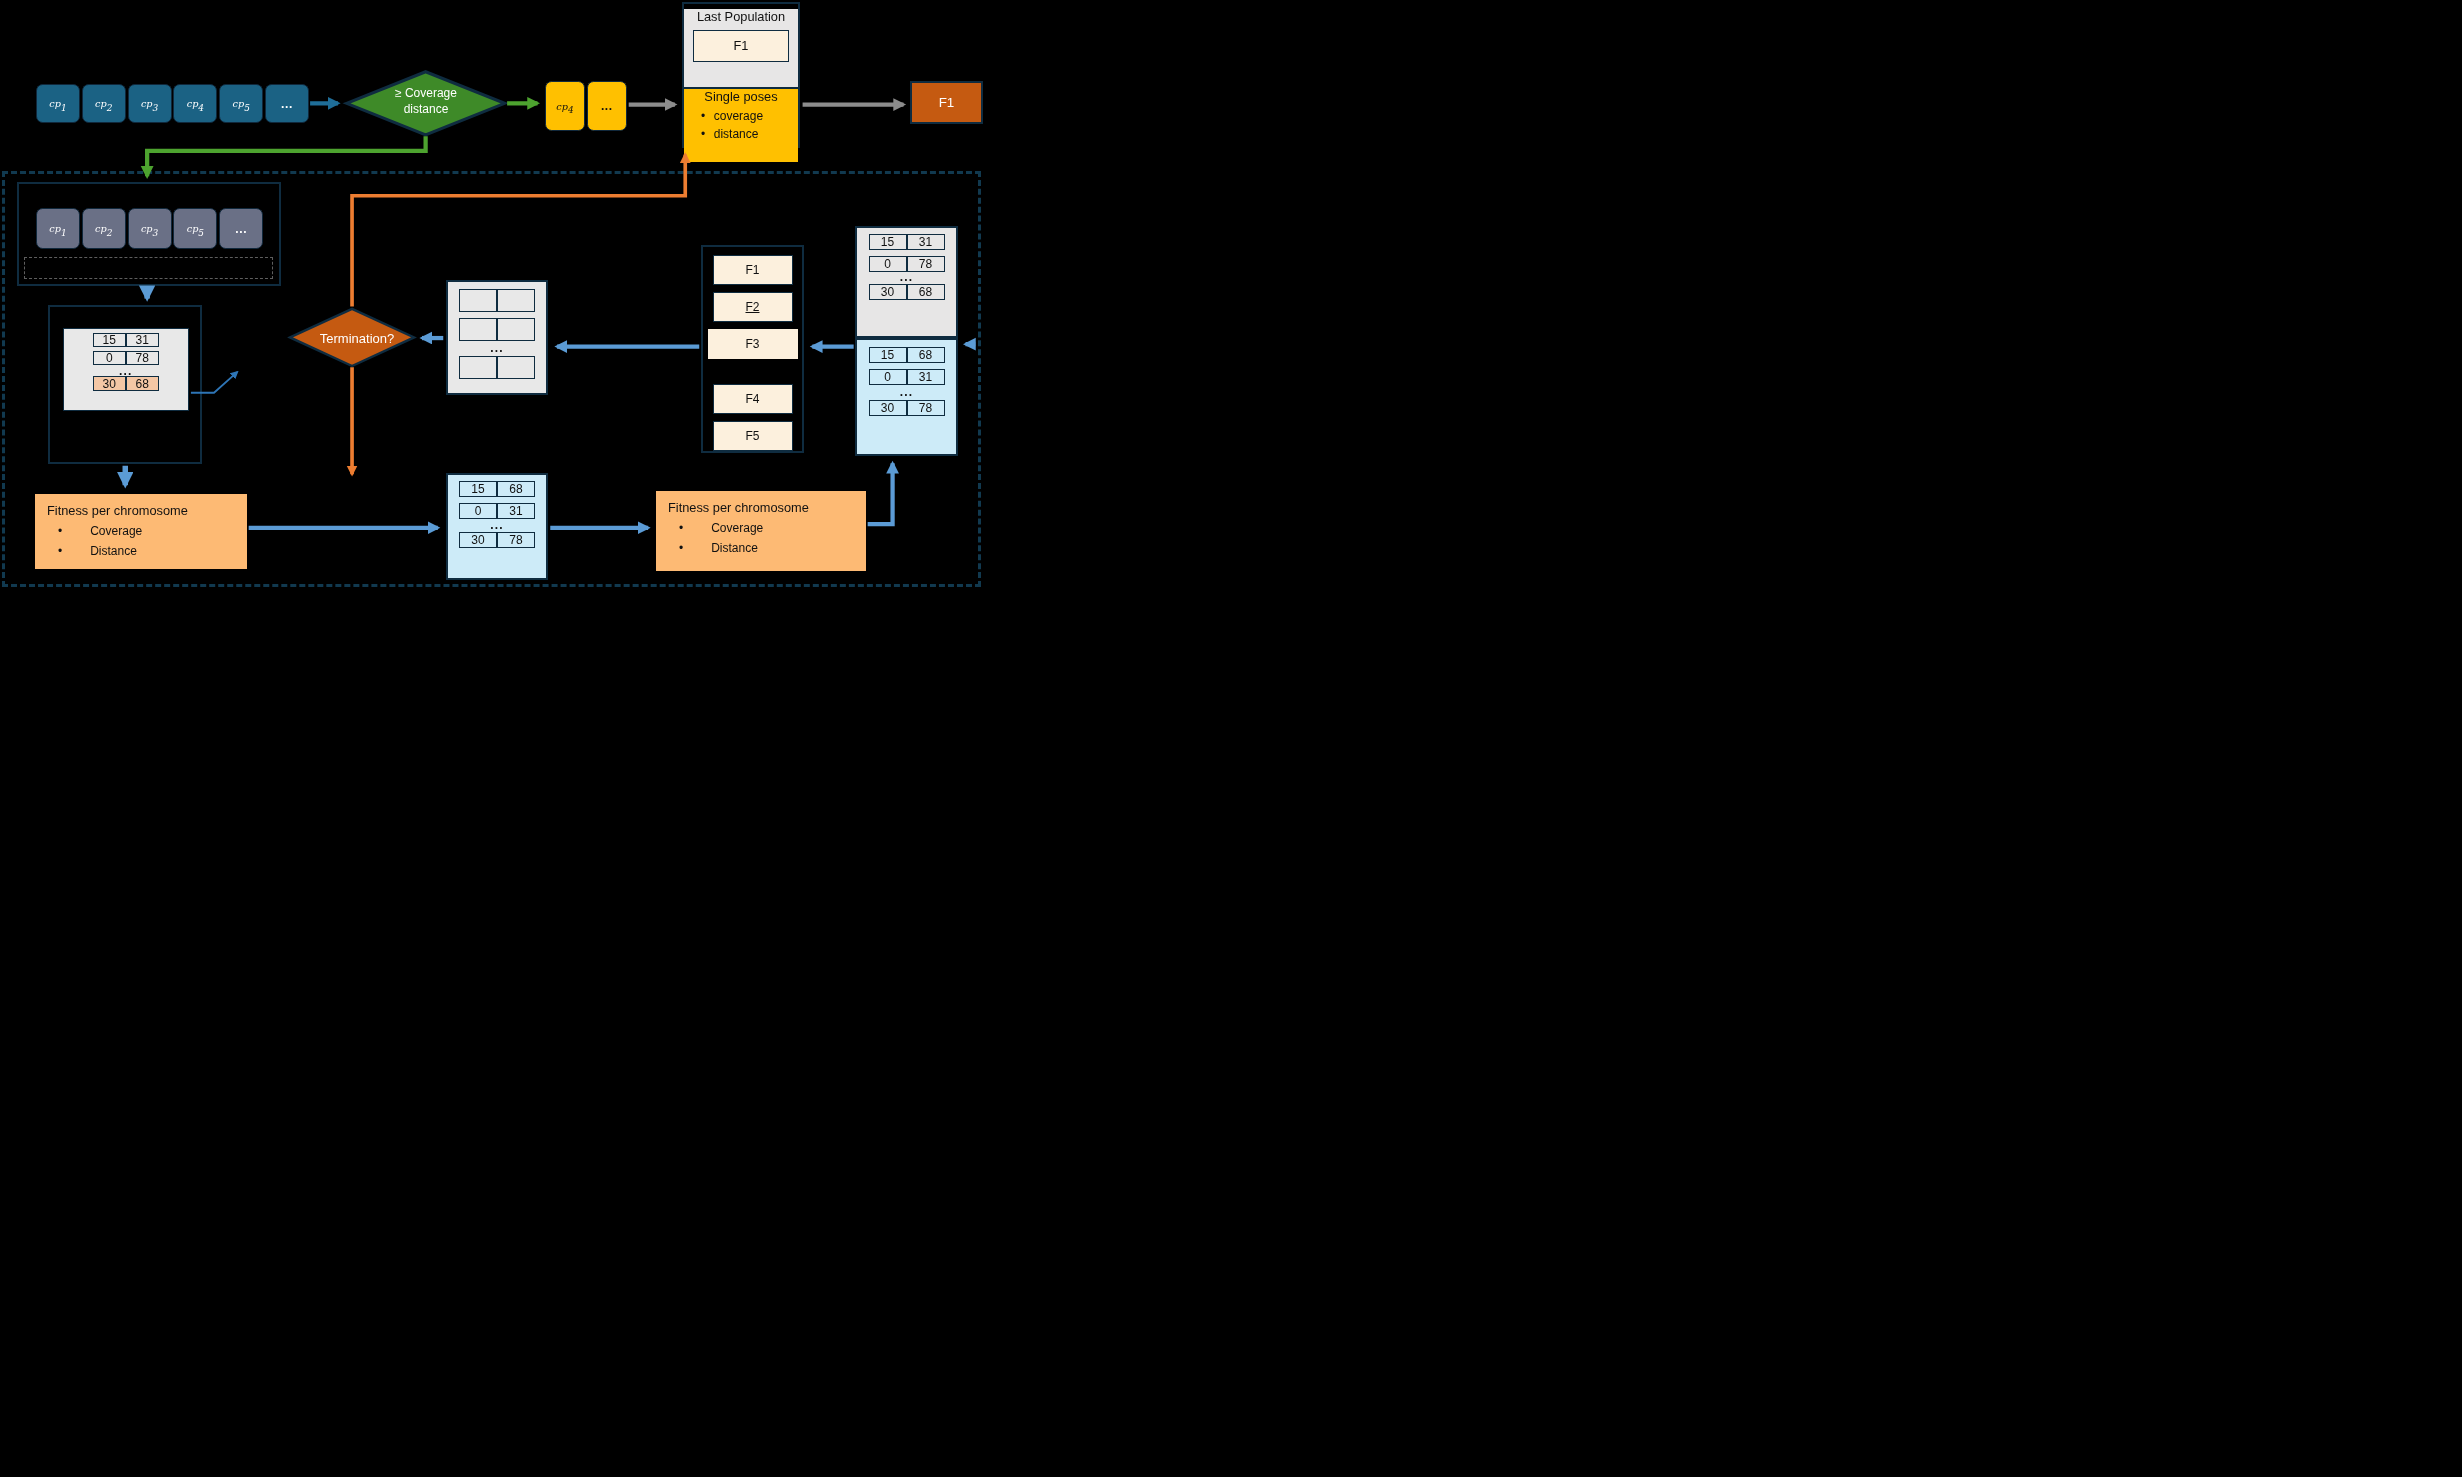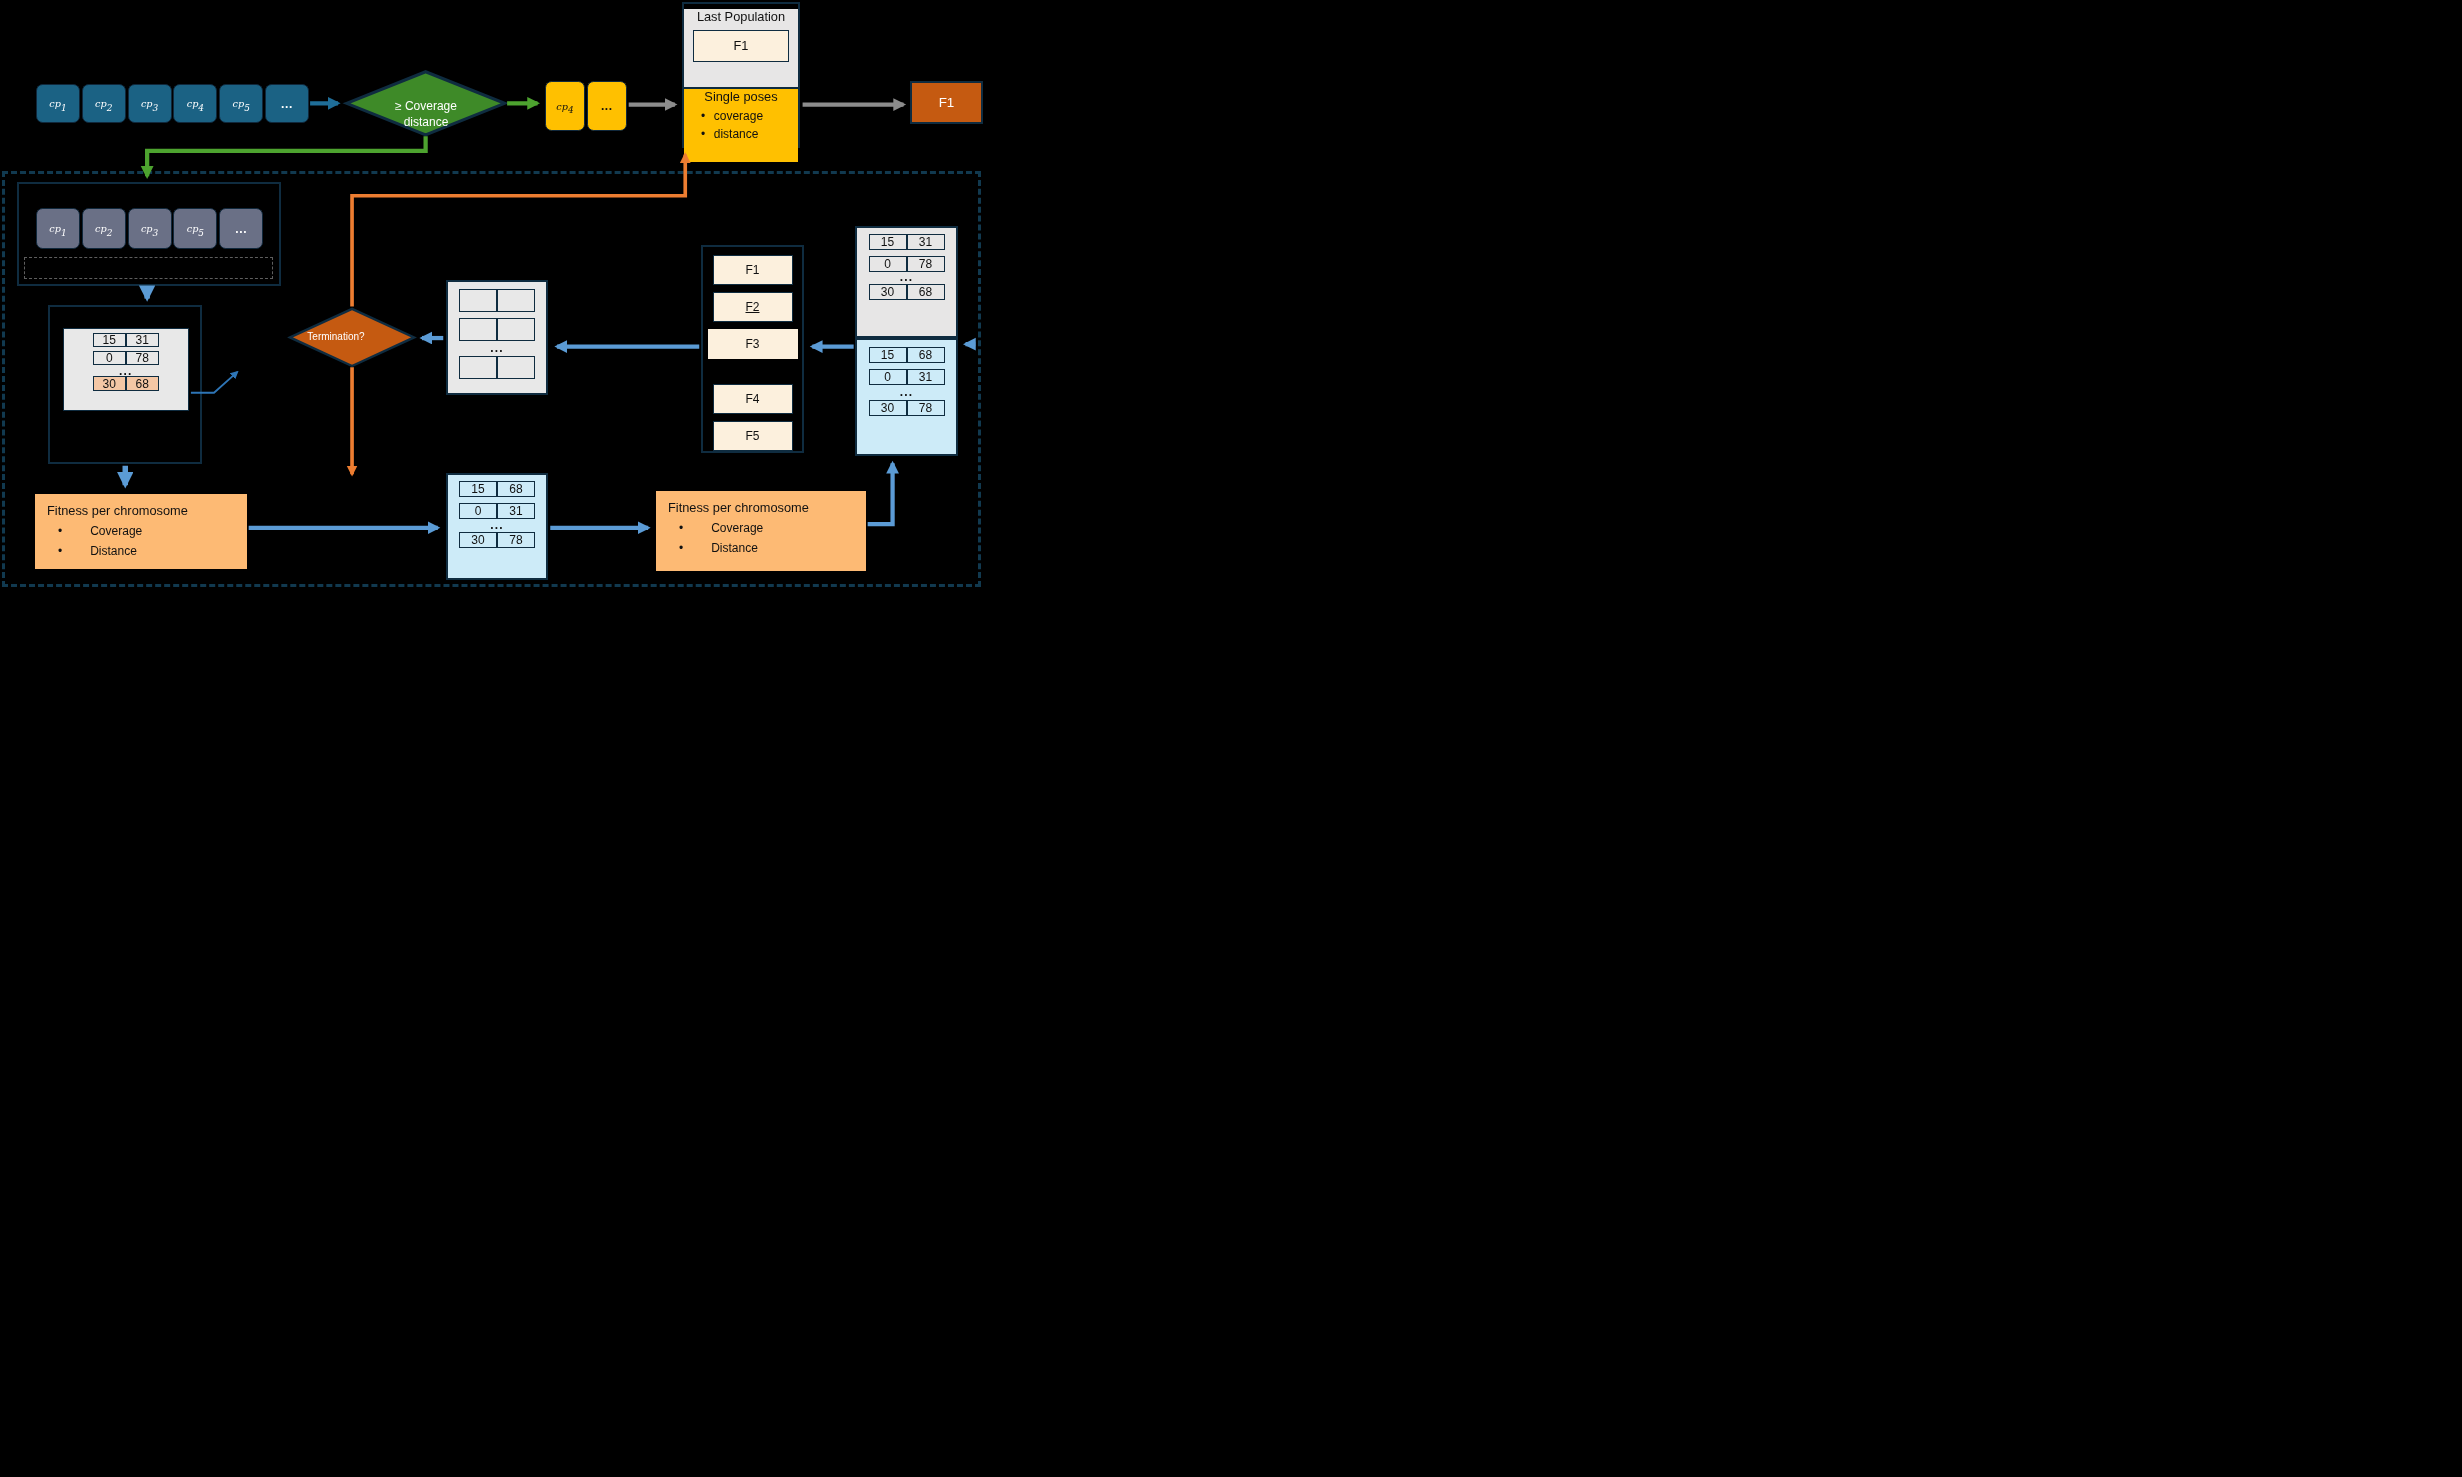--- a/index.html
+++ b/index.html
@@ -299,20 +299,20 @@
     <polyline points="1427,862 1468,862 1468,762" fill="none" stroke="#5B9BD5" stroke-width="7" marker-end="url(#mk-blue)"></polyline>
 
     <line x1="1604" y1="566" x2="1588" y2="566" stroke="#5B9BD5" stroke-width="7" marker-end="url(#mk-blue)"></line>
     <line x1="1404" y1="570" x2="1336" y2="570" stroke="#5B9BD5" stroke-width="7" marker-end="url(#mk-blue)"></line>
     <line x1="1150" y1="570" x2="916" y2="570" stroke="#5B9BD5" stroke-width="7" marker-end="url(#mk-blue)"></line>
     <line x1="729" y1="556" x2="694" y2="556" stroke="#5B9BD5" stroke-width="7" marker-end="url(#mk-blue)"></line>
 
     <polyline points="314,646 352,646 390,612" fill="none" stroke="#2E75B6" stroke-width="3" marker-end="url(#mk-steel)"></polyline>
   </svg>
 
-  <div class="abs diamond-label" style="left:359px; top:99px; width:134px; font-size:12px; line-height:1.3;">
+  <div class="abs diamond-label" style="left:359px; top:86px; width:134px; font-size:12px; line-height:1.3;">
     <div>≥ Coverage</div>
     <div>distance</div>
   </div>
-  <div class="abs diamond-label" style="left:275px; top:331px; width:122px; font-size:10px;">Termination?</div>
+  <div class="abs diamond-label" style="left:296px; top:331px; width:122px; font-size:13px;">Termination?</div>
 
 </div>
 
 
 </body></html>

